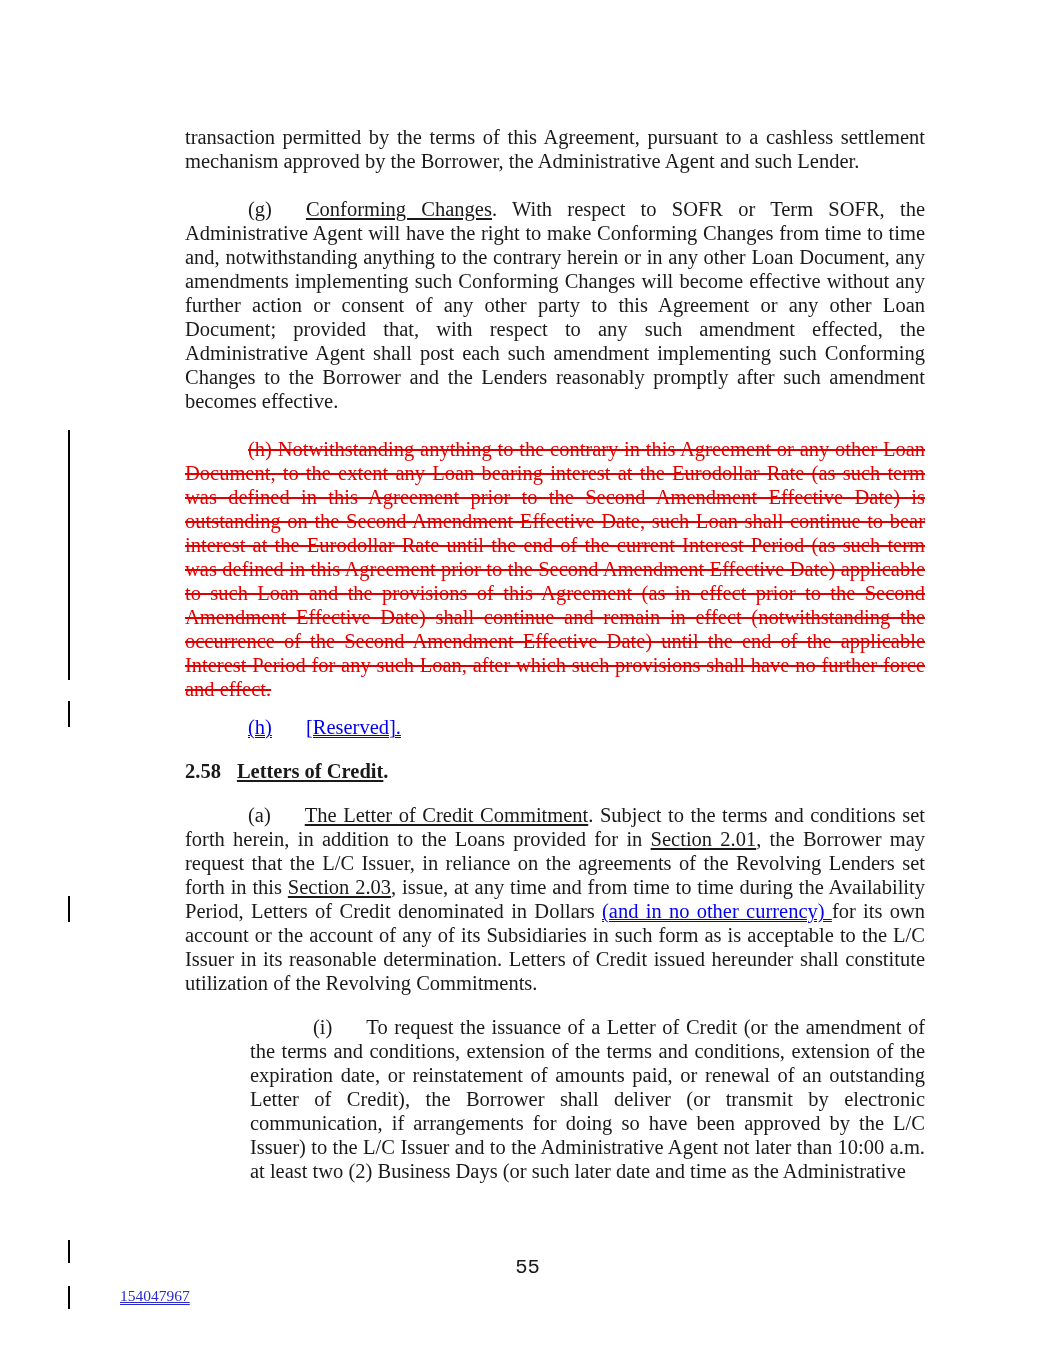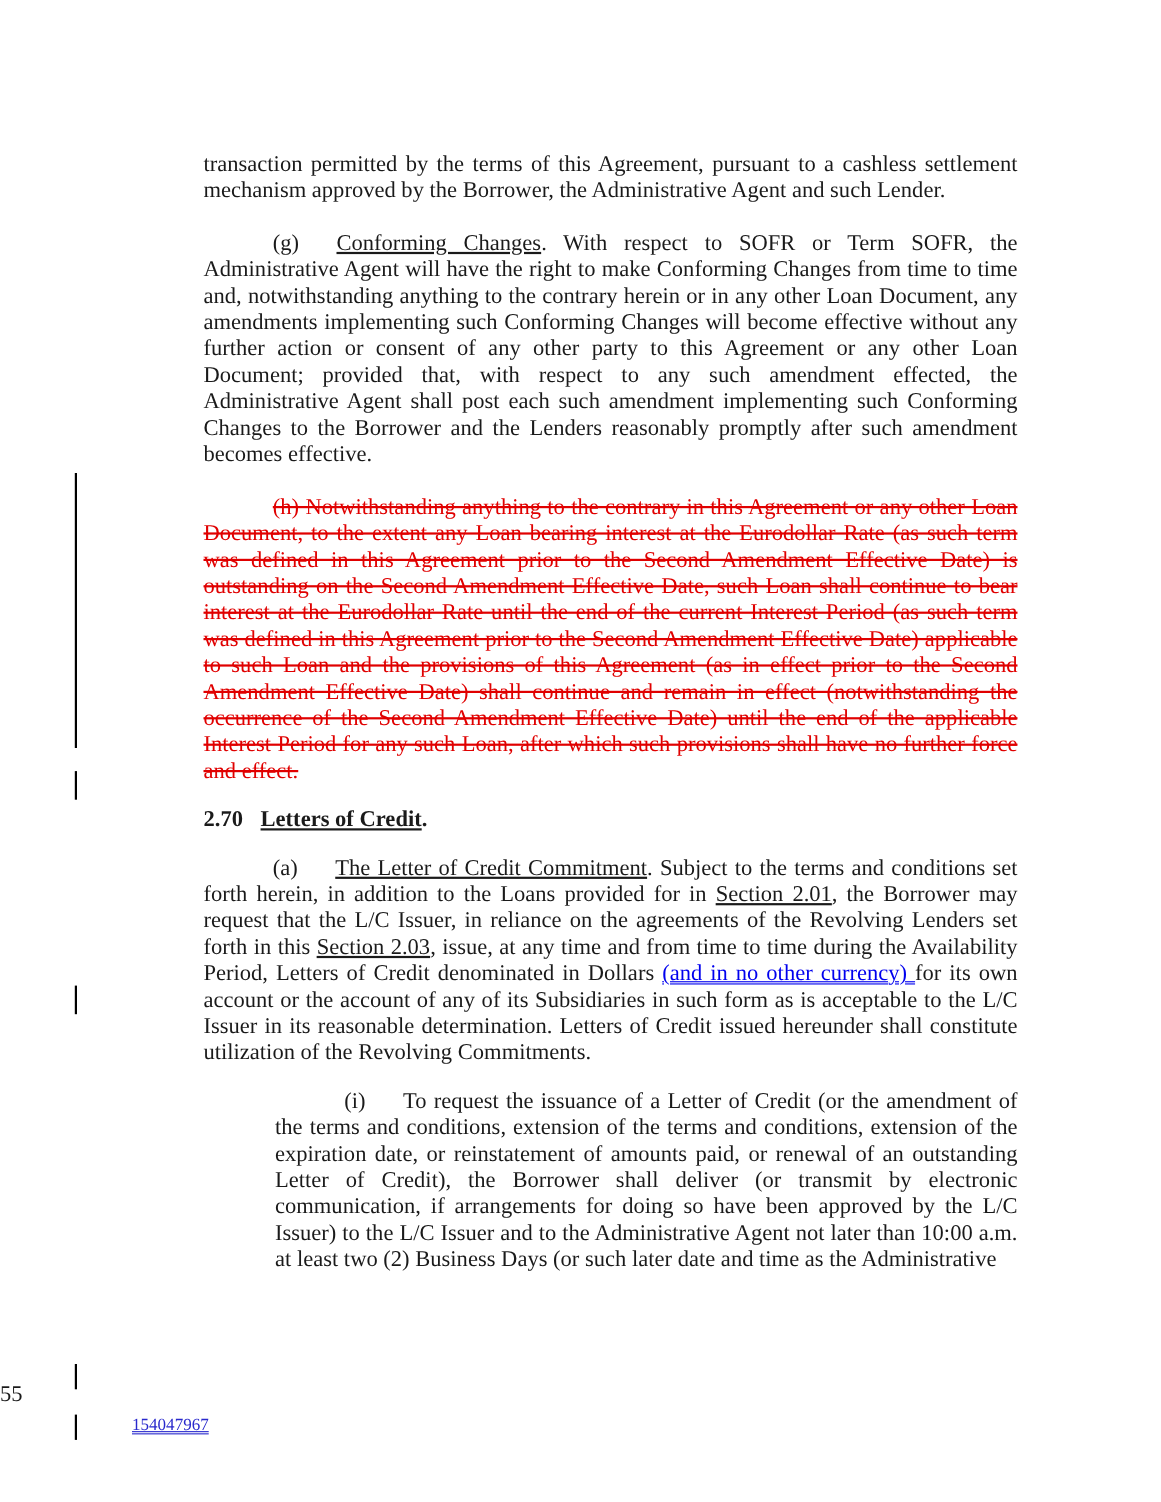--- a/index.html
+++ b/index.html
@@ -17,21 +17,21 @@
   .content {
     position: absolute;
     left: 185px;
     top: 125px;
     width: 740px;
   }
   p.para {
     margin: 24px 0 0 0;
     text-align: justify;
   }
-  p.para.first   { margin-top: 12px; }
+  p.para.first   { margin-top: 0; }
   p.para.mt14    { margin-top: 14px; }
   p.para.mt20    { margin-top: 20px; }
   p.para.indent  { text-indent: 63px; }
   p.para.block-indent { margin-left: 65px; }
 
   span.tab    { display: inline-block; width: 34px; }
   span.tab-sm { display: inline-block; width: 16px; }
   span.u  { text-decoration: underline; }
   span.i  { }
   span.b  { font-weight: bold; }
@@ -54,21 +54,23 @@
     left: 68px;
     width: 2px;
     background: var(--bar, #000000);
   }
 
   .footer-page-num {
     position: absolute;
     left: 0;
     top: 1256px;
     width: 1055px;
+    text-align: center;
     font-size: 20.5px;
+    font-family: Liberation Mono, monospace;
   }
   .footer-stamp {
     position: absolute;
     left: 120px;
     top: 1284px;
     font-size: 15.5px;
     color: var(--stamp, #2929cc);
     text-decoration: underline;
     text-decoration-style: double;
     text-decoration-thickness: 1px;
@@ -82,21 +84,22 @@
   <div class="change-bar" style="top:430px; height:250px;"></div>
   <div class="change-bar" style="top:701px; height:26px;"></div>
   <div class="change-bar" style="top:896px; height:26px;"></div>
   <div class="change-bar" style="top:1240px; height:23px;"></div>
   <div class="change-bar" style="top:1286px; height:23px;"></div>
 
   <div class="content">
       <p class="para first"><span>transaction permitted by the terms of this Agreement, pursuant to a cashless settlement mechanism approved by the Borrower, the Administrative Agent and such Lender.</span></p>
       <p class="para indent"><span>(g)</span><span class="tab"></span><span class="u">Conforming Changes</span><span>. With respect to SOFR or Term SOFR, the Administrative Agent will have the right to make Conforming Changes from time to time and, notwithstanding anything to the contrary herein or in any other Loan Document, any amendments implementing such Conforming Changes will become effective without any further action or consent of any other party to this Agreement or any other Loan Document; </span><span class="i">provided</span><span> that, with respect to any such amendment effected, the Administrative Agent shall post each such amendment implementing such Conforming Changes to the Borrower and the Lenders reasonably promptly after such amendment becomes effective.</span></p>
       <p class="para indent"><span class="del">(h) Notwithstanding anything to the contrary in this Agreement or any other Loan Document, to the extent any Loan bearing interest at the Eurodollar Rate (as such term was defined in this Agreement prior to the Second Amendment Effective Date) is outstanding on the Second Amendment Effective Date, such Loan shall continue to bear interest at the Eurodollar Rate until the end of the current Interest Period (as such term was defined in this Agreement prior to the Second Amendment Effective Date) applicable to such Loan and the provisions of this Agreement (as in effect prior to the Second Amendment Effective Date) shall continue and remain in effect (notwithstanding the occurrence of the Second Amendment Effective Date) until the end of the applicable Interest Period for any such Loan, after which such provisions shall have no further force and effect.</span></p>
-      <p class="para mt20"><span class="b">2.70</span><span class="tab-sm"></span><span class="bu">Letters of Credit</span><span class="b">.</span></p>
+      <p class="para indent mt14"><span class="ins">(h)</span><span class="tab"></span><span class="ins">[Reserved].</span></p>
+      <p class="para mt20"><span class="b">2.58</span><span class="tab-sm"></span><span class="bu">Letters of Credit</span><span class="b">.</span></p>
       <p class="para indent mt20"><span>(a)</span><span class="tab"></span><span class="u">The Letter of Credit Commitment</span><span>. Subject to the terms and conditions set forth herein, in addition to the Loans provided for in </span><span class="u">Section 2.01</span><span>, the Borrower may request that the L/C Issuer, in reliance on the agreements of the Revolving Lenders set forth in this </span><span class="u">Section 2.03</span><span>, issue, at any time and from time to time during the Availability Period, Letters of Credit denominated in Dollars </span><span class="ins">(and in no other currency) </span><span>for its own account or the account of any of its Subsidiaries in such form as is acceptable to the L/C Issuer in its reasonable determination. Letters of Credit issued hereunder shall constitute utilization of the Revolving Commitments.</span></p>
       <p class="para block-indent indent mt20"><span>(i)</span><span class="tab"></span><span>To request the issuance of a Letter of Credit (or the amendment of the terms and conditions, extension of the terms and conditions, extension of the expiration date, or reinstatement of amounts paid, or renewal of an outstanding Letter of Credit), the Borrower shall deliver (or transmit by electronic communication, if arrangements for doing so have been approved by the L/C Issuer) to the L/C Issuer and to the Administrative Agent not later than 10:00 a.m. at least two (2) Business Days (or such later date and time as the Administrative</span></p>
     </div>
 
   <div class="footer-page-num">55</div>
   <div class="footer-stamp">154047967</div>
 
 </div>
 
 </body></html>

